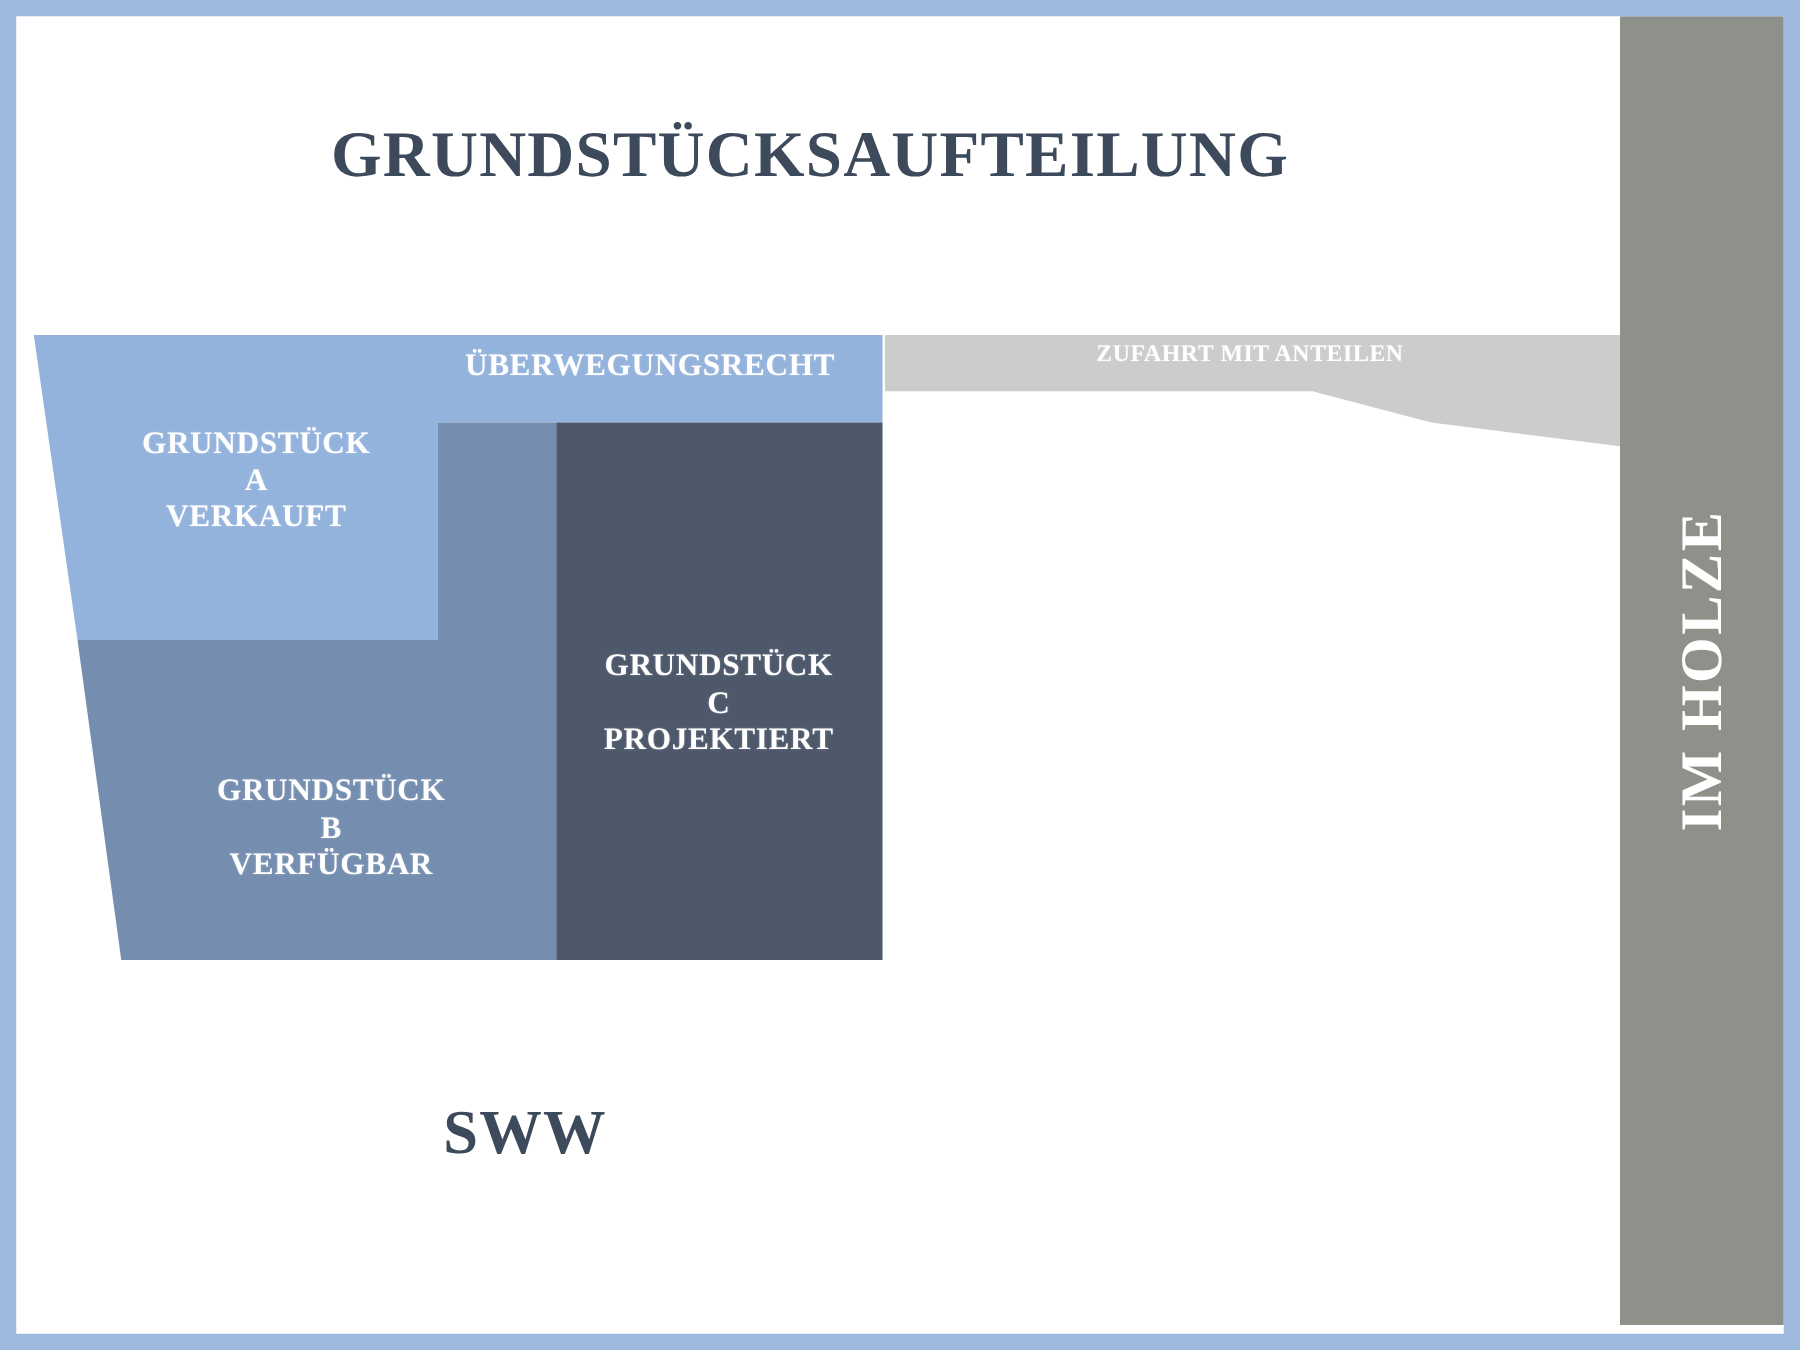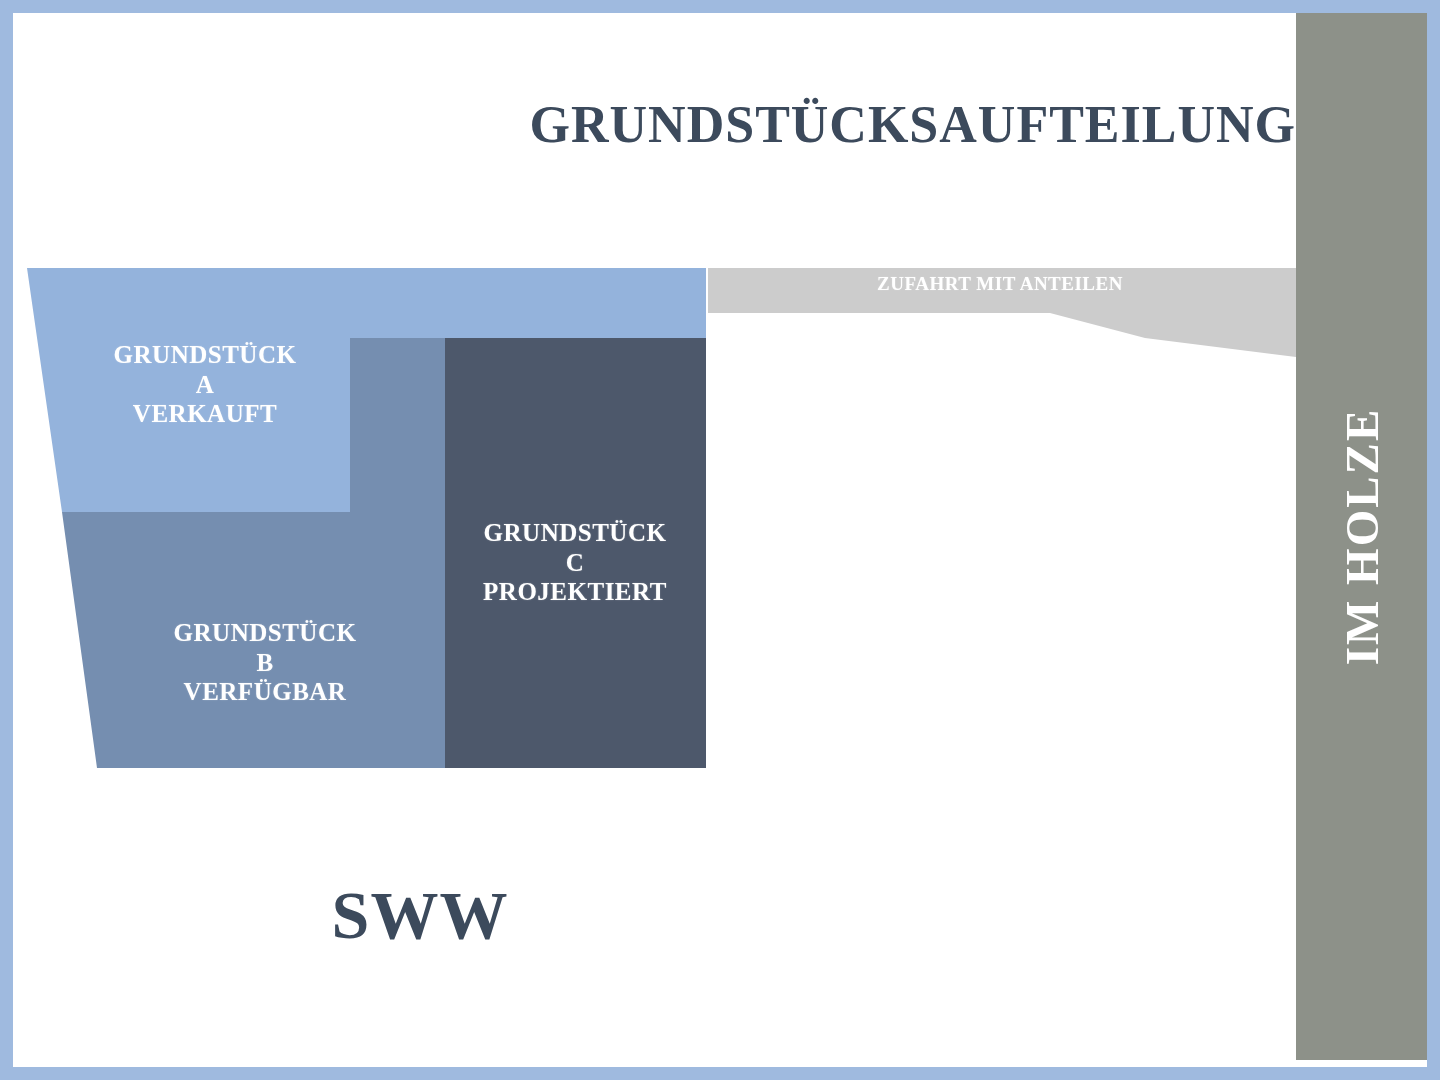--- a/index.html
+++ b/index.html
@@ -52,21 +52,21 @@
     white-space: nowrap;
     transform: rotate(-90deg);
   }
 
   
   #page-title {
     position: absolute;
     left: 0;
     top: 95px;
     width: 1296px;
-    text-align: right;
+    text-align: center;
     color: #3c4a5c;
     font-size: 52px;
     font-weight: bold;
     letter-spacing: 1px;
     white-space: nowrap;
   }
 
   
   #plot-svg {
     position: absolute;
@@ -108,21 +108,21 @@
   }
 
   
   #footer-mark {
     position: absolute;
     left: 280px;
     top: 876px;
     width: 280px;
     text-align: center;
     color: #3c4a5c;
-    font-size: 68px;
+    font-size: 50px;
     font-weight: bold;
     letter-spacing: 1px;
   }
 </style>
 </head>
 <body>
 
 <div id="canvas">
 
   <svg id="plot-svg" viewBox="0 0 1440 1080" xmlns="http://www.w3.org/2000/svg">
@@ -136,20 +136,21 @@
     <div id="street-band-label">IM HOLZE</div>
   </div>
 
   <div class="frame-edge" id="frame-top"></div>
   <div class="frame-edge" id="frame-left"></div>
   <div class="frame-edge" id="frame-bottom"></div>
   <div class="frame-edge" id="frame-right"></div>
 
   <div id="page-title">GRUNDSTÜCKSAUFTEILUNG</div>
 
+  <div class="map-label" id="label-ueberwegungsrecht">ÜBERWEGUNGSRECHT</div>
 
   <div class="map-label" id="label-parcel-a">GRUNDSTÜCK
 A
 VERKAUFT</div>
 
   <div class="map-label" id="label-parcel-b">GRUNDSTÜCK
 B
 VERFÜGBAR</div>
 
   <div class="map-label" id="label-parcel-c">GRUNDSTÜCK

